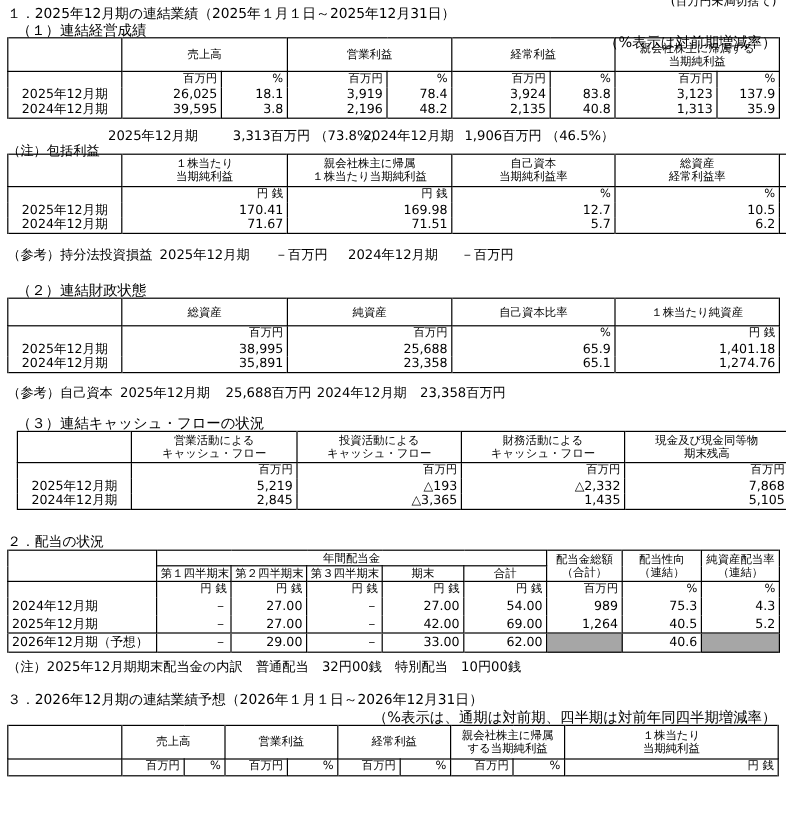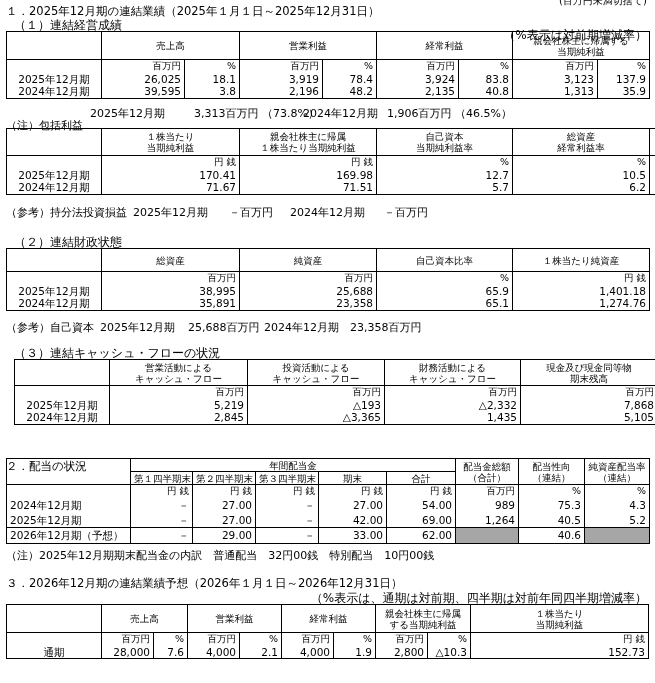--- a/index.html
+++ b/index.html
@@ -226,21 +226,21 @@
   <tr>
     <td class="lab">2024年12月期</td>
     <td class="r">2,845</td>
     <td class="r">△3,365</td>
     <td class="r">1,435</td>
     <td class="r">5,105</td>
   </tr>
 </tbody>
   </table>
 
-<div class="abs h1" style="left:6px;top:444px;margin-top:15px;">２．配当の状況</div>
+<div class="abs h1" style="left:6px;top:444px;">２．配当の状況</div>
 <table class="t" style="left:6px;top:458px;width:643px;">
   <colgroup>
       <col style="width:124px">
       <col style="width:62px">
       <col style="width:63px">
       <col style="width:63px">
       <col style="width:68px">
       <col style="width:69px">
       <col style="width:63px">
       <col style="width:66px">
@@ -337,26 +337,14 @@
     <td class="r unit">百万円</td>
     <td class="r unit">%</td>
     <td class="r unit">百万円</td>
     <td class="r unit">%</td>
     <td class="r unit">百万円</td>
     <td class="r unit">%</td>
     <td class="r unit">百万円</td>
     <td class="r unit">%</td>
     <td class="r unit">円 銭</td>
   </tr>
-  <tr>
-    <td class="lab">通期</td>
-    <td class="r">28,000</td>
-    <td class="r">7.6</td>
-    <td class="r">4,000</td>
-    <td class="r">2.1</td>
-    <td class="r">4,000</td>
-    <td class="r">1.9</td>
-    <td class="r">2,800</td>
-    <td class="r">△10.3</td>
-    <td class="r">152.73</td>
-  </tr>
 </tbody>
   </table>
 
 </body></html>

